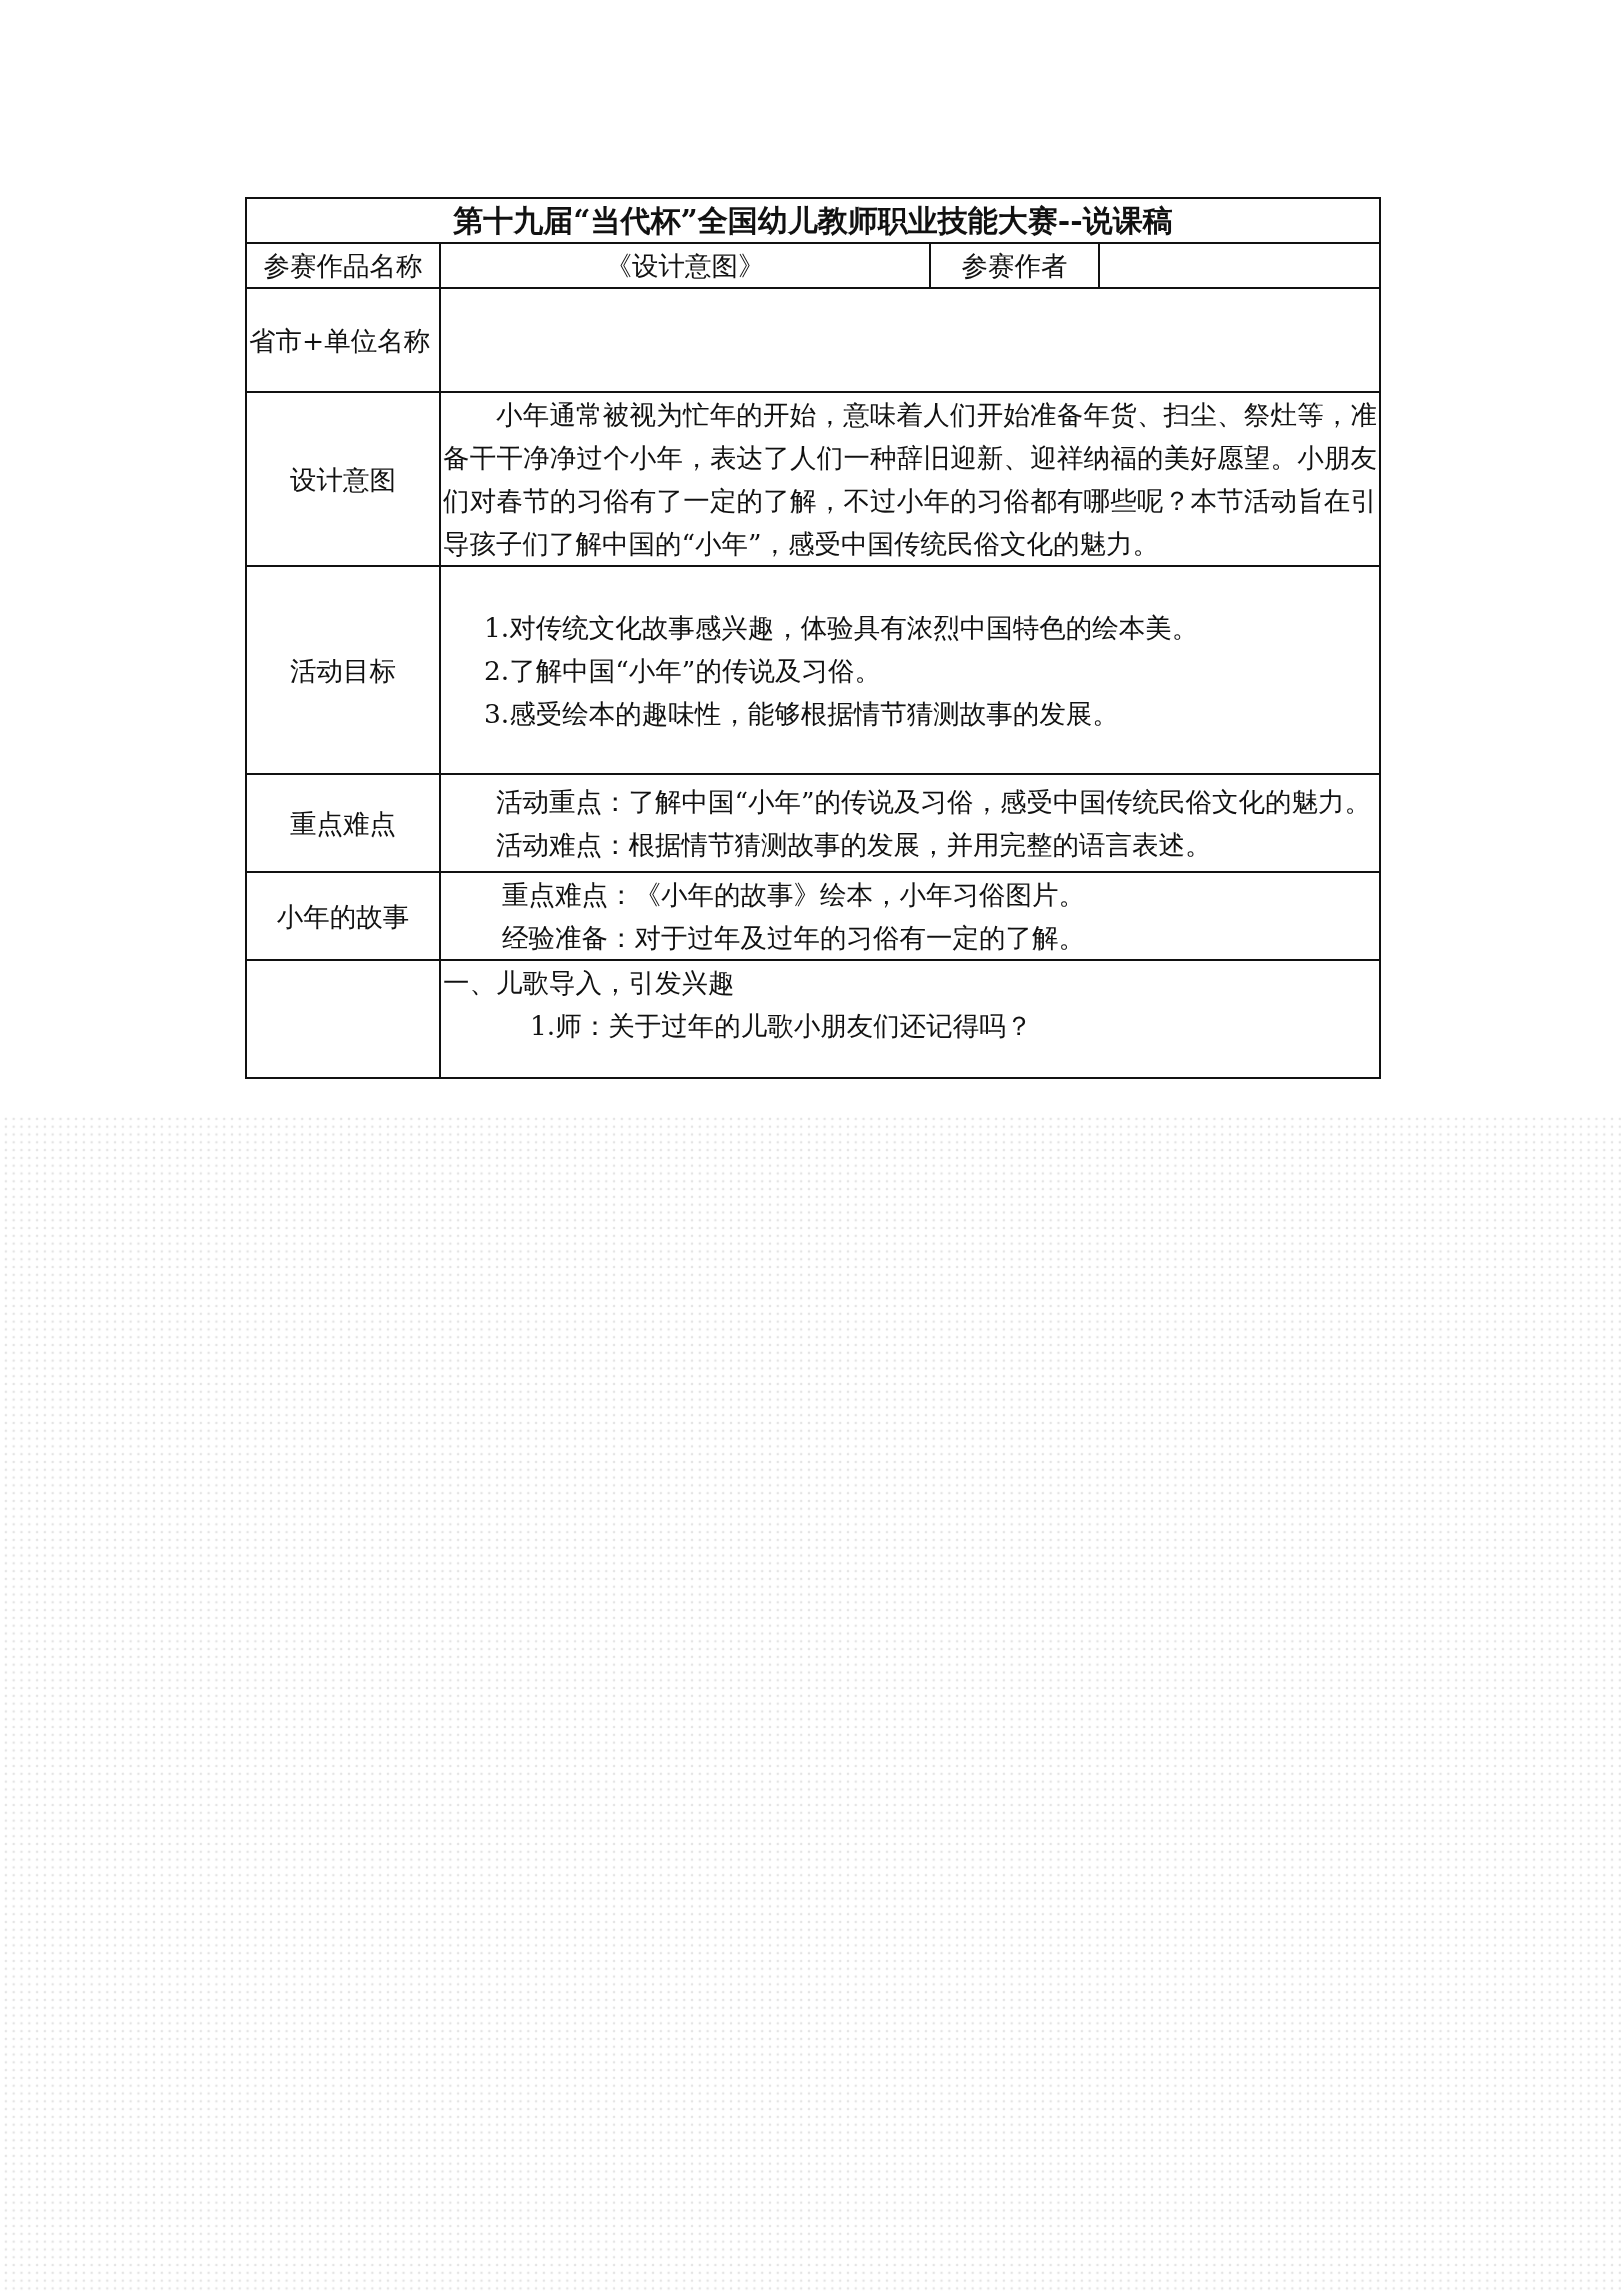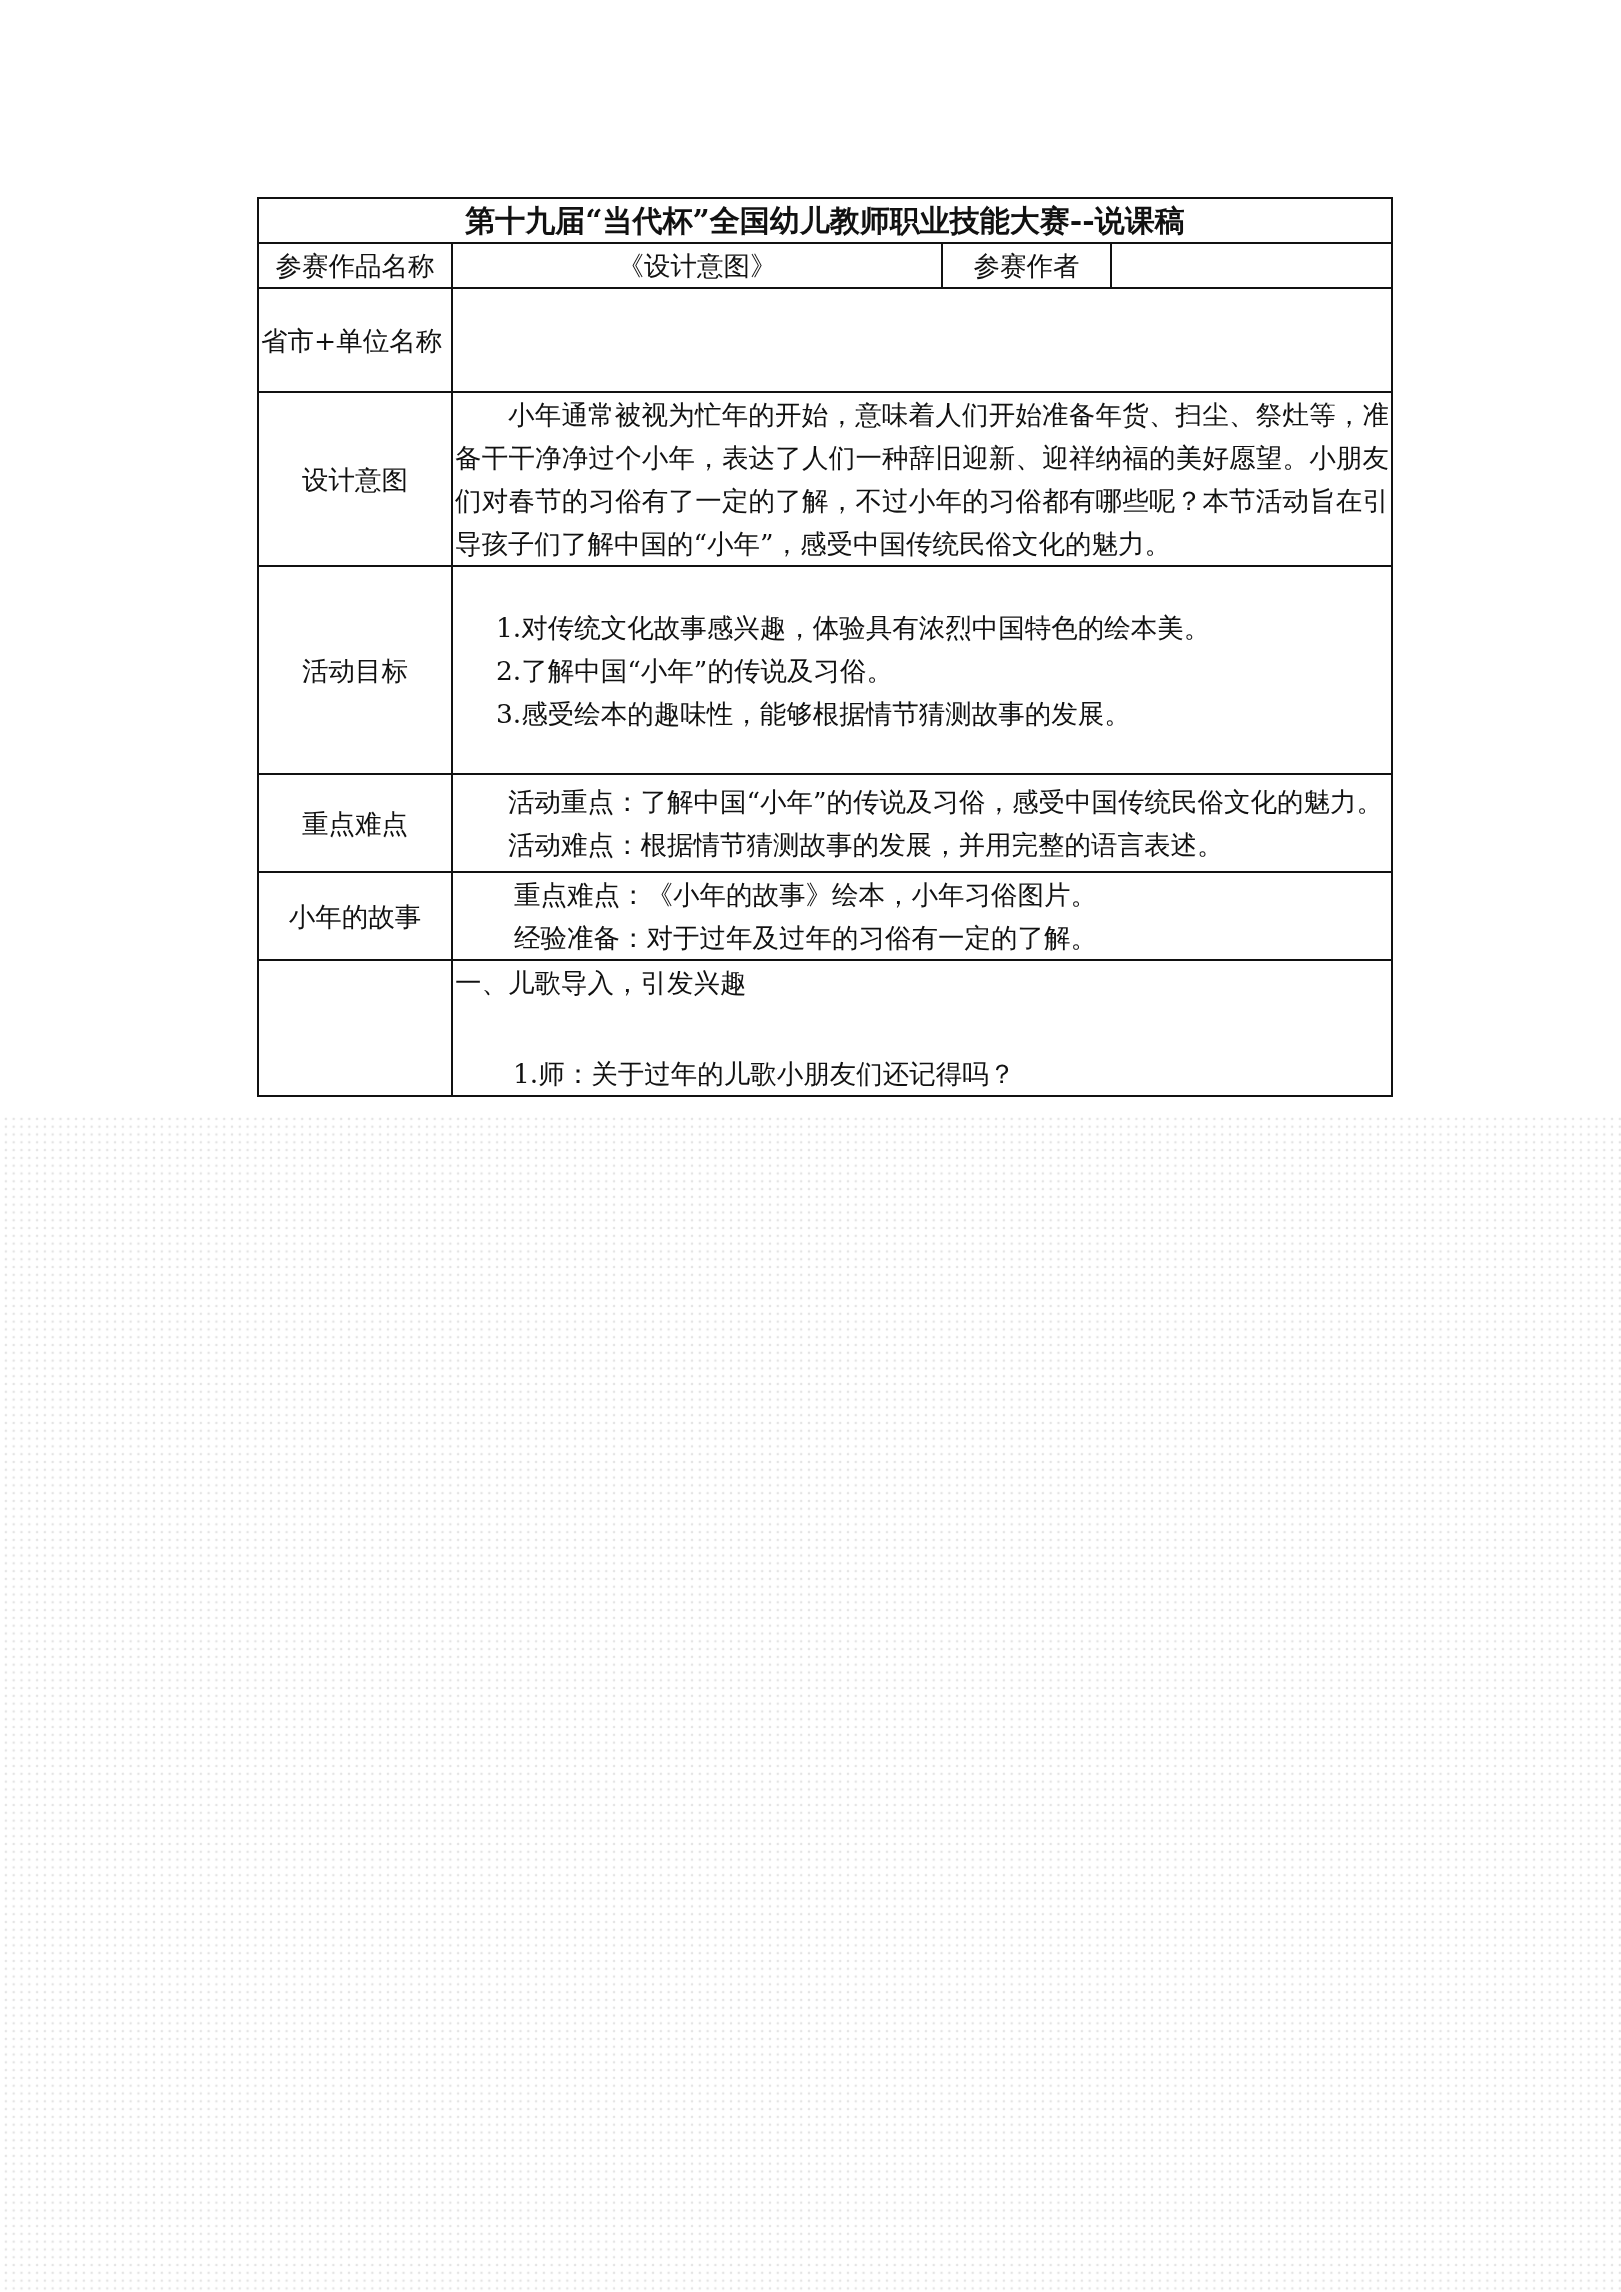--- a/index.html
+++ b/index.html
@@ -28,21 +28,21 @@
       left: 0; top: 1113px;
       width: 1621px;
       height: 1179px;
       background-color: #ffffff;
       background-image: radial-gradient(circle, #e4e4e4 1.2px, transparent 1.6px);
       background-size: 7.8px 7.8px;
       background-position: 2px 2px;
     }
     table.form {
       position: absolute;
-      left: 257px;
+      left: 245px;
       top: 197px;
       width: 1134px;
       border-collapse: collapse;
       table-layout: fixed;
     }
     table.form td {
       border: 2.9px solid #111111;
       padding: 0;
       font-size: 26.5px;
       line-height: 43px;
@@ -76,21 +76,21 @@
     .h-row1 { height: 40px; }
     .h-row2 { height: 104px; }
     .h-row3 { height: 39px; }
     .h-row4 { height: 167px; }
     .h-row5 { height: 208px; }
     .h-row6 { height: 98px; }
     .h-row7 { height: 85px; }
     .h-row8 { height: 118px; vertical-align: top !important; }
     .prep-line { padding-left: 61px; line-height: 43px; }
     .proc-line { line-height: 43px; padding-left: 2px; }
-    .proc-sub { padding-left: 60px; margin-top: 48px; }
+    .proc-sub { padding-left: 89px; }
   </style>
 </head>
 <body>
 
 <div class="page">
   <table class="form">
     <colgroup>
       <col style="width:194px">
       <col style="width:490px">
       <col style="width:169px">

